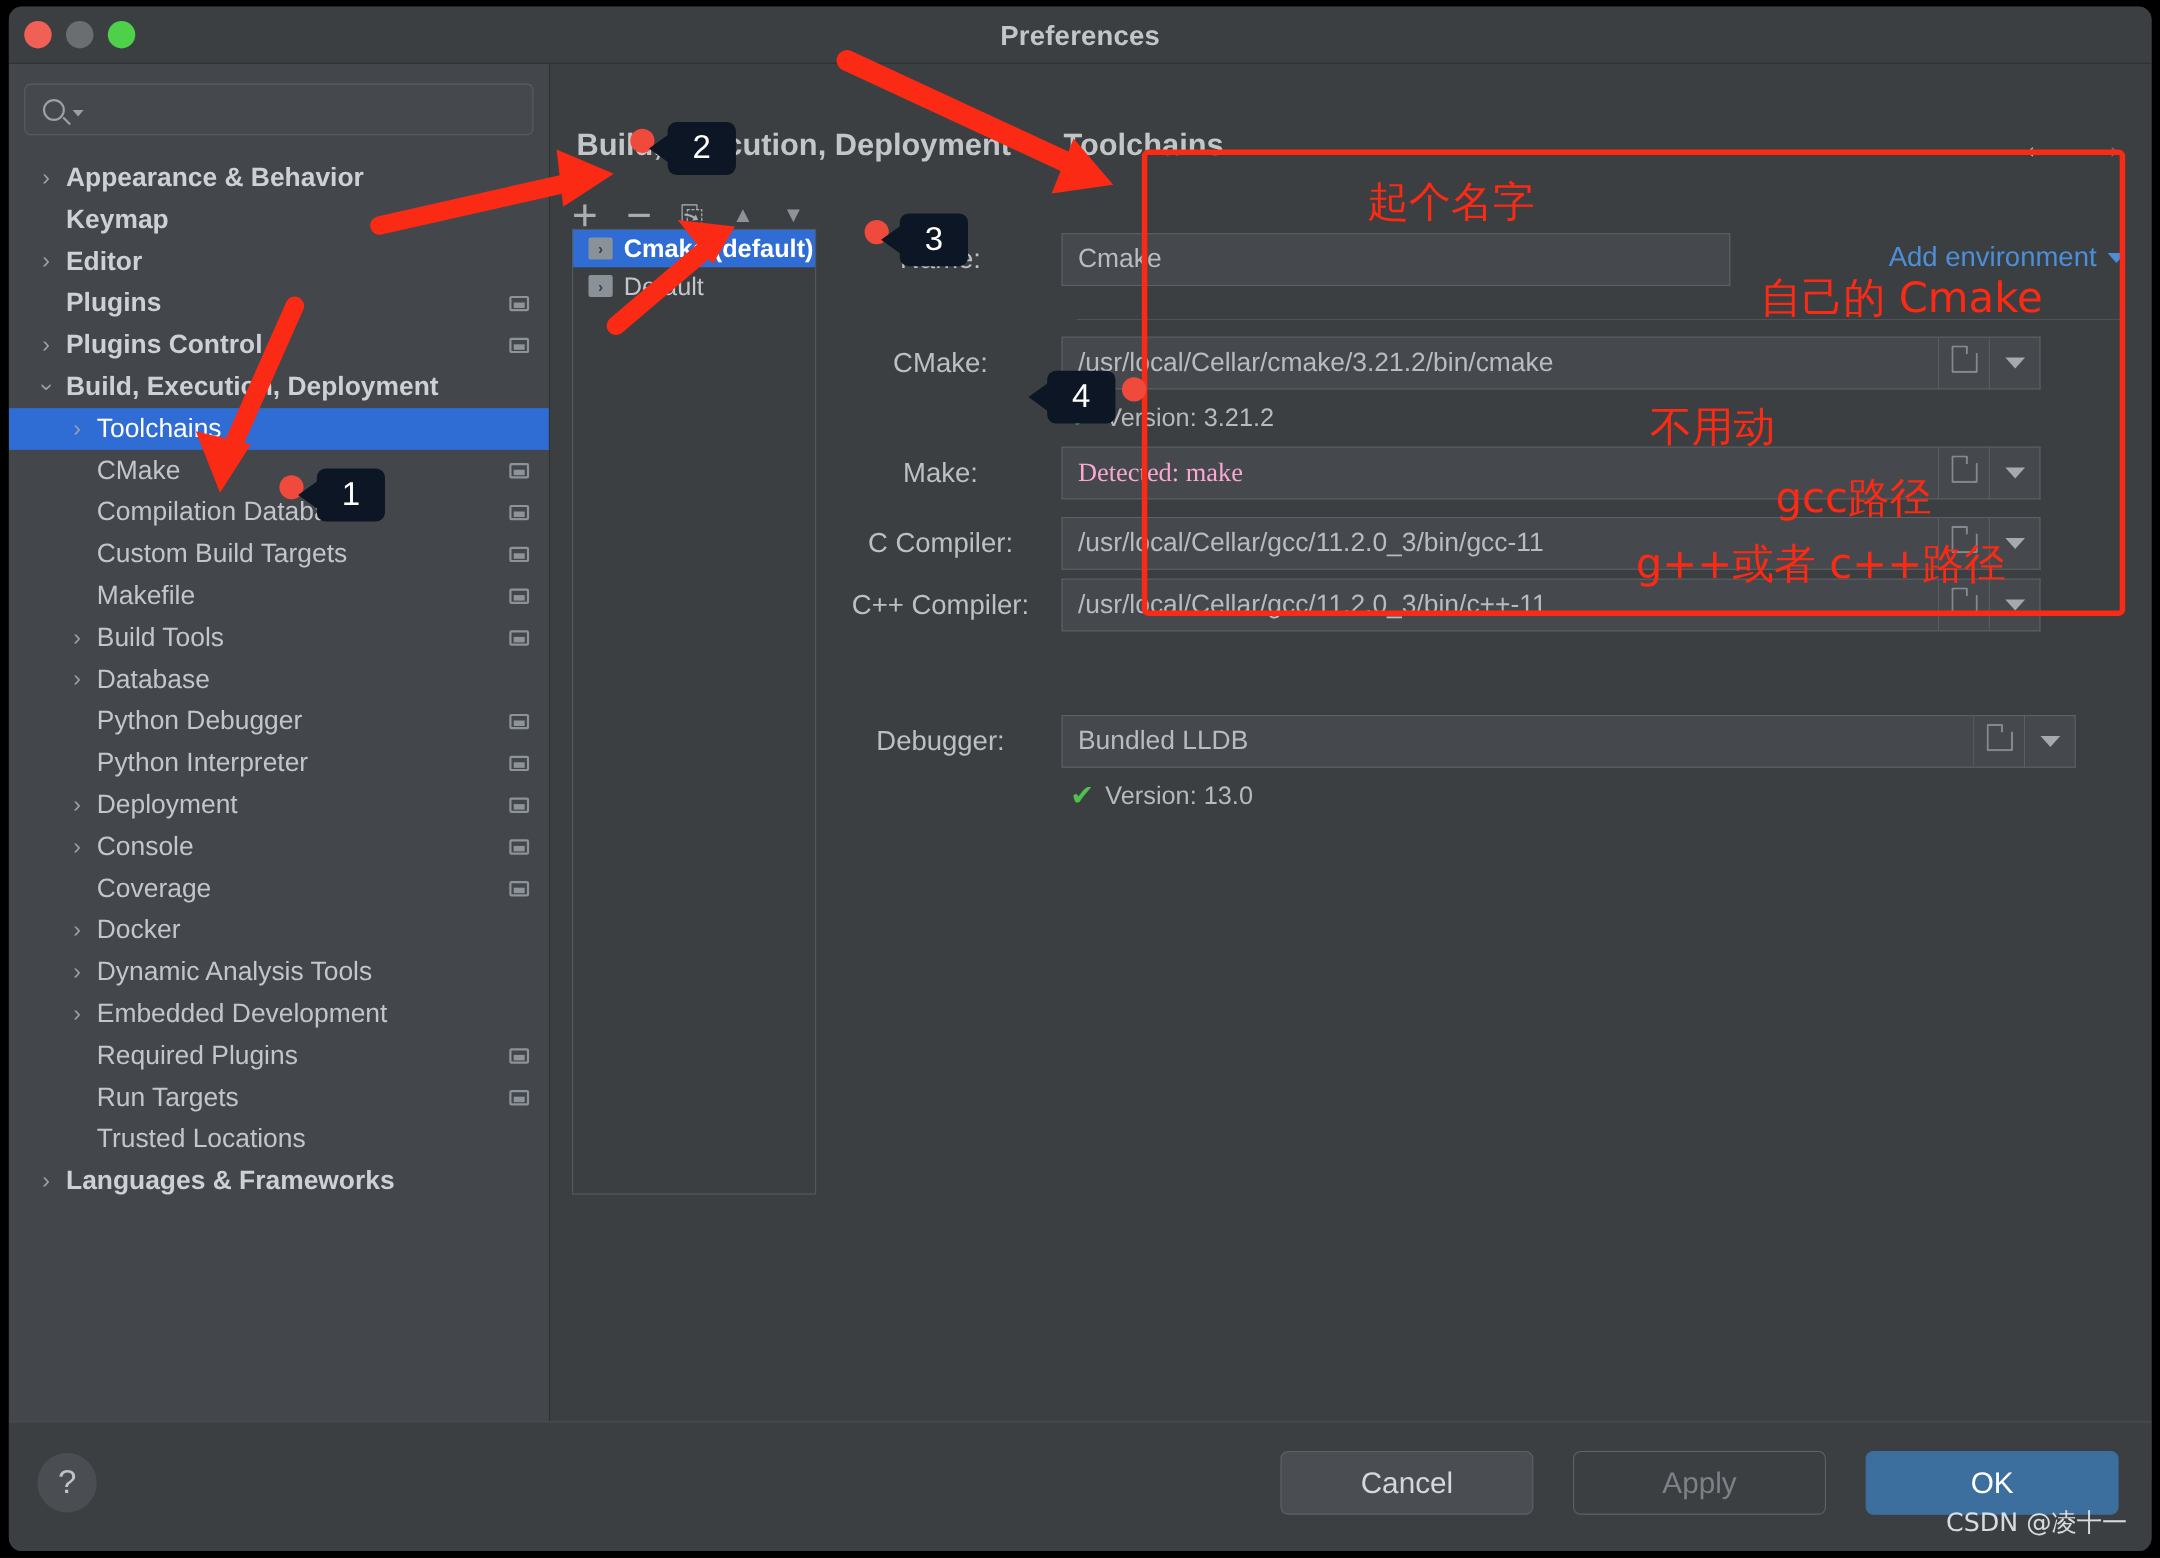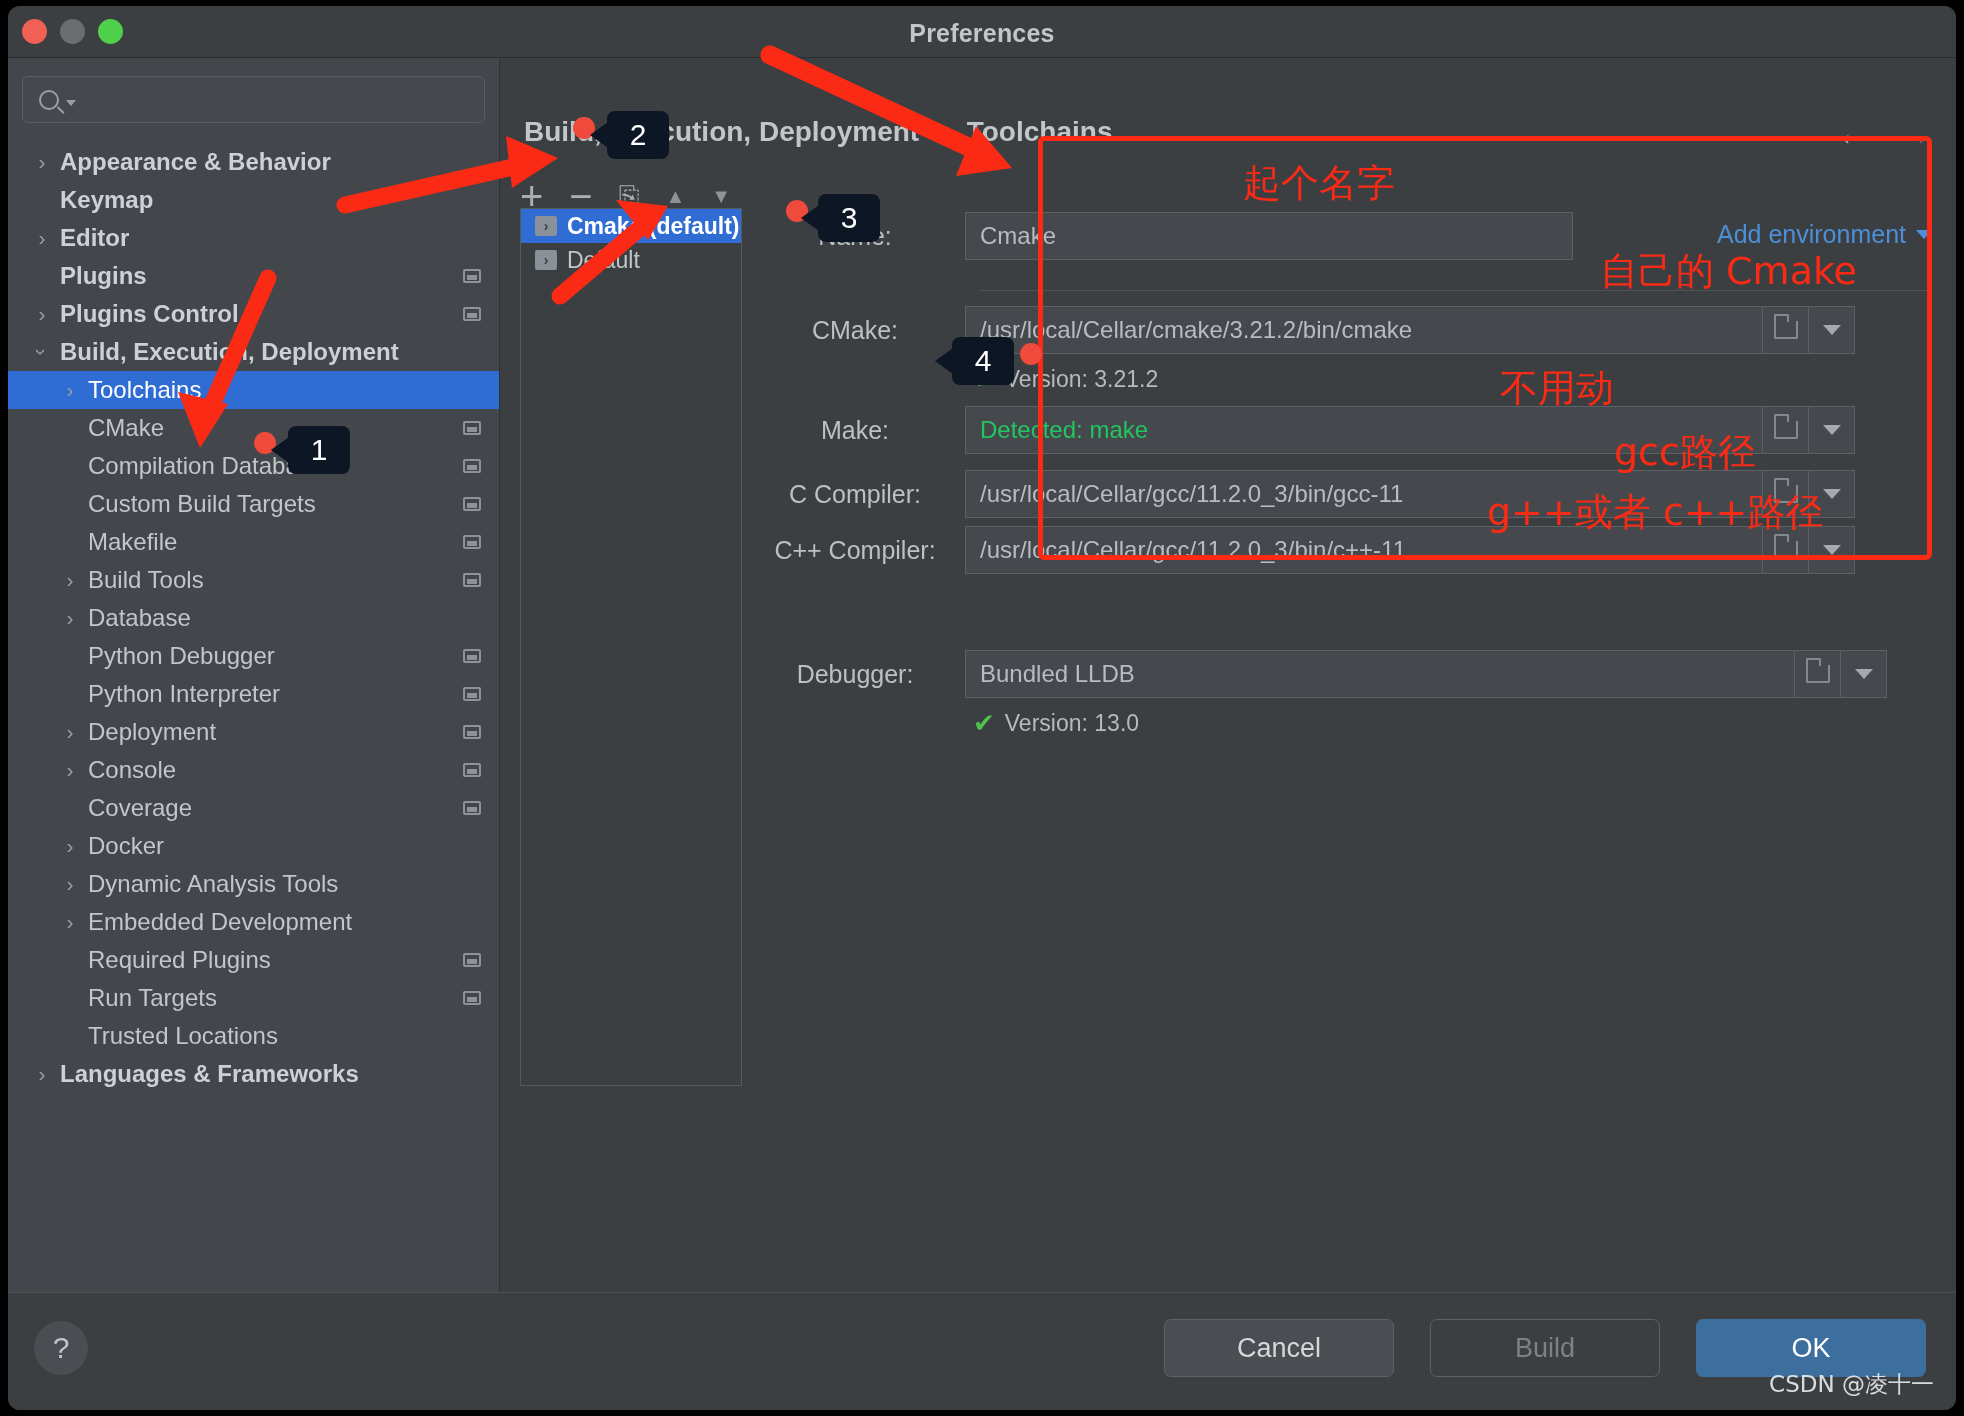--- a/index.html
+++ b/index.html
@@ -158,21 +158,21 @@
   .frow { position: relative; height: 56px; display: flex; align-items: center; }
   .flabel {
     width: 200px; text-align: center; padding-right: 20px;
     color: #bcc0c4; font-size: 25px; white-space: nowrap;
   }
   .finput {
     height: 48px; background: #45494d; border: 1px solid #5c6165;
     display: flex; align-items: center; padding: 0 14px;
     color: #b8bcc0; font-size: 24px; white-space: nowrap; overflow: hidden;
   }
-  .finput.muted { color: #22c55e; }
+  .finput.muted { color: #f9a8d4; font-family: Liberation Serif, serif; }
   .namefield { width: 608px; }
   .pathfield { width: 798px; }
   .debugfield { width: 830px; }
   .browse {
     width: 46px; height: 48px; border: 1px solid #5c6165; border-left: none;
     background: #45494d; display: flex; align-items: center; justify-content: center;
   }
   .folder {
     width: 24px; height: 18px; border: 2px solid #838990; border-top: none;
     position: relative; border-radius: 0 0 2px 2px;
@@ -527,21 +527,21 @@
           <span class="vtext">Version: 13.0</span>
         </div>
       </div>
     </div>
   </div>
 
   <div id="footer">
     <div id="helpbtn">?</div>
     <div id="btns">
       <div class="btn cancel">Cancel</div>
-      <div class="btn apply">Build</div>
+      <div class="btn apply">Apply</div>
       <div class="btn ok">OK</div>
     </div>
   </div>
 
   <div id="watermark">CSDN @凌十一</div>
 </div>
 
 <div id="overlay" style="position:absolute;left:0;top:0;width:1964px;height:1416px;pointer-events:none;">
 
   <div class="ann-box" style="left:1038px; top:136px; width:894px; height:424px;"></div>

